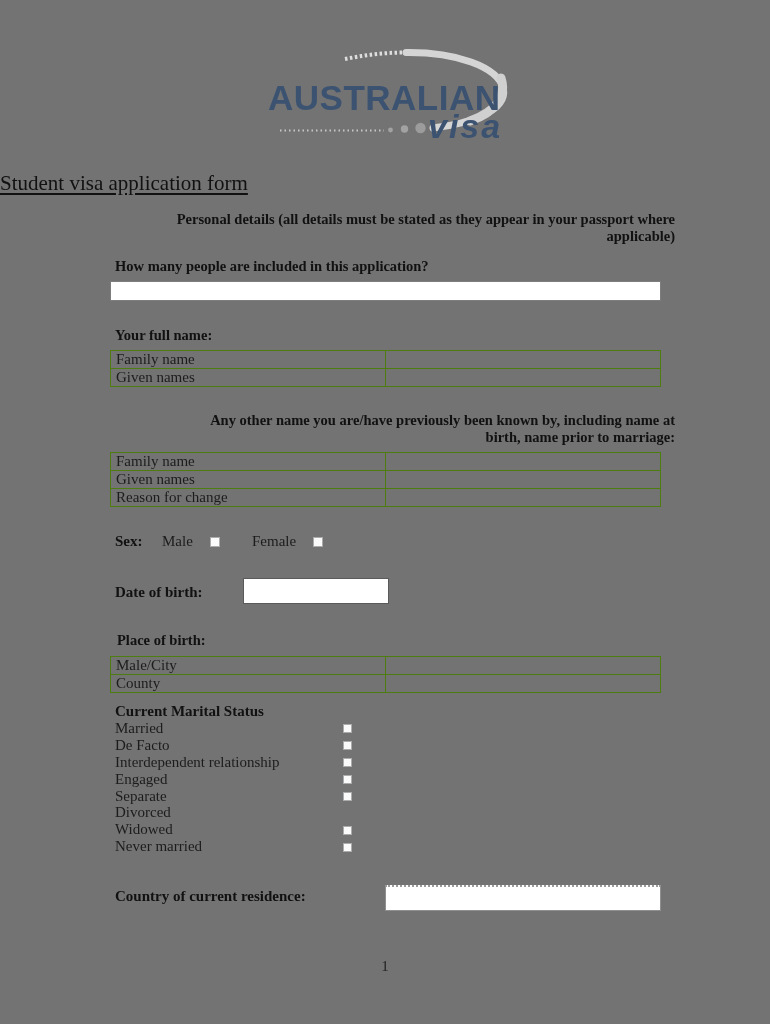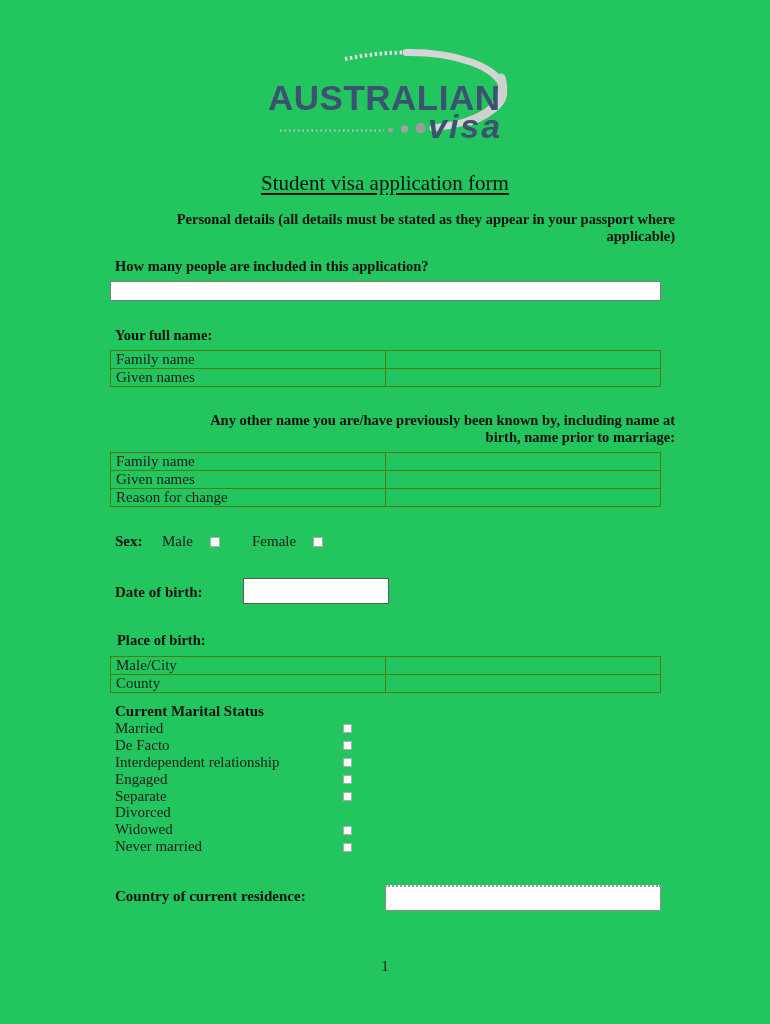--- a/index.html
+++ b/index.html
@@ -2,29 +2,29 @@
 <html><head>
 <meta charset="utf-8">
 <style>
   * { margin:0; padding:0; box-sizing:border-box; }
   html,body { background:#ffffff; }
   body {
     width:770px; height:1024px; position:relative;
     font-family:"Liberation Serif","DejaVu Serif",serif;
     color:#1c1c1c;
   }
-  .page { position:absolute; inset:0; width:770px; height:1024px; background:#22c55e; overflow:hidden; }
+  .page { position:absolute; inset:0; width:770px; height:1024px; background:#737373; overflow:hidden; }
 
   
   .logo-svg { position:absolute; left:0; top:0; width:770px; height:160px; }
 
   
   .doc-title {
     position:absolute; top:171px; left:0; width:100%;
-    text-align:center; font-size:21px; color:#111;
+    font-size:21px; color:#111;
     text-decoration:underline; text-underline-offset:3px;
   }
 
   .heading { position:absolute; font-weight:bold; font-size:14.5px; line-height:17px; color:#111;text-align:right; }
   .pre { white-space:pre-line; }
 
   
   .fieldbox { position:absolute; background:#fff; }
   .box-people { top:281px; left:110px; width:551px; height:20px; border:1px solid #7d7d7d; }
   .box-dob    { top:578px; left:243px; width:146px; height:26px; border:1px solid #5a5a5a; }

